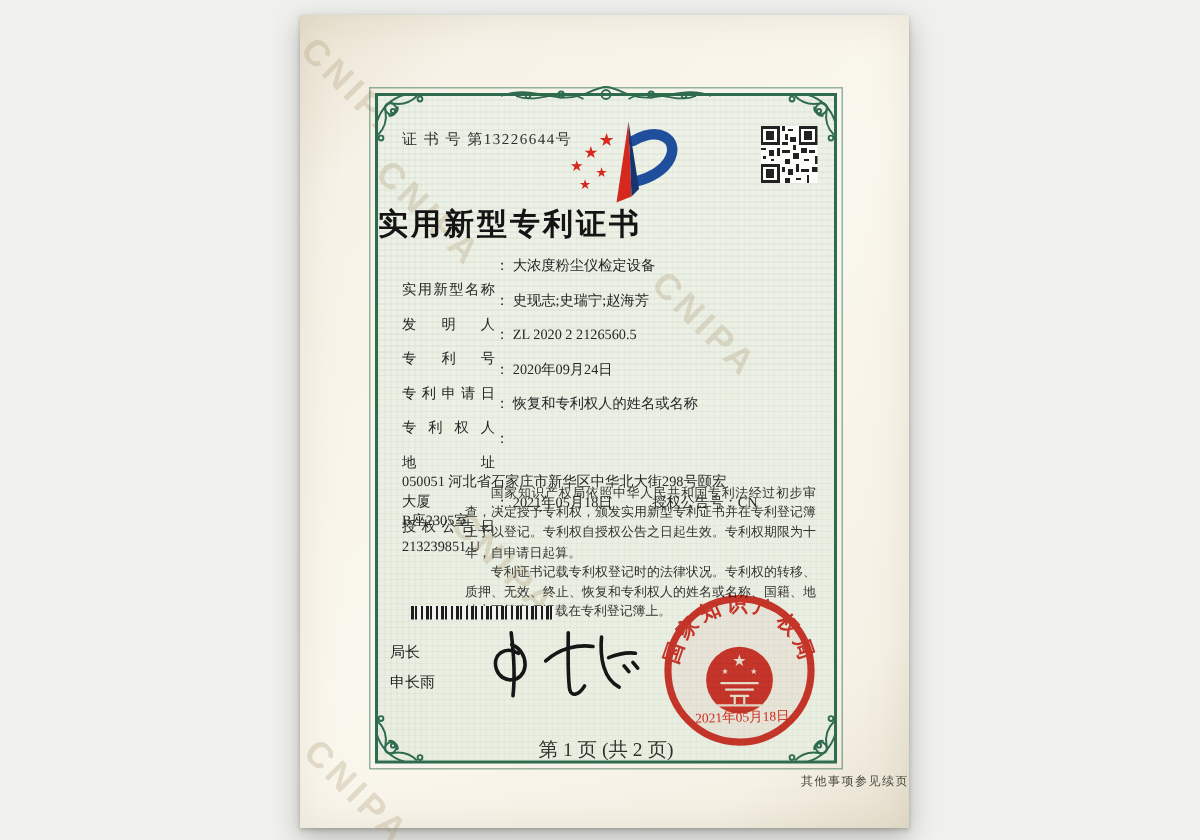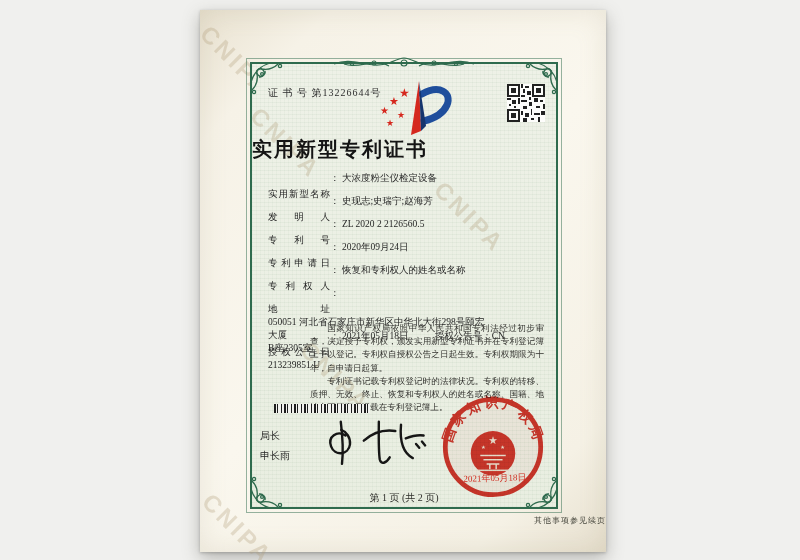--- a/index.html
+++ b/index.html
@@ -46,21 +46,21 @@
   .legal p{margin:0;text-indent:2em;}
   
   .barcode{position:absolute;left:22px;top:340px;width:96px;height:9px;
            background:repeating-linear-gradient(90deg,#1d1d1d 0 2px,#f2f2ee 2px 3px,#1d1d1d 3px 4px,#f2f2ee 4px 7px,#1d1d1d 7px 8px,#f2f2ee 8px 10px);}
   .commissioner{position:absolute;left:8px;top:362px;font-size:10px;font-weight:normal;
                 line-height:20px;color:#1f1f1f;}
   .signature{position:absolute;left:64px;top:350px;}
   .seal{position:absolute;left:188px;top:330px;width:106px;height:106px;opacity:.93;mix-blend-mode:multiply;}
   .seal-date{position:absolute;left:164px;top:408px;width:158px;text-align:center;
              font-size:9px;color:#cf2a1d;transform:rotate(-1.5deg);}
-  .page-info{position:absolute;left:0;right:0;top:427px;text-align:center;font-size:10px;color:#30302c;}
+  .page-info{position:absolute;left:0;right:0;top:427px;text-align:center;font-size:13px;color:#30302c;}
   
   .note{position:absolute;left:0;right:0;top:505px;text-align:right;font-size:8px;
         color:#4a4a40;letter-spacing:1px;}
 </style>
 </head>
 <body>
 
 <div class="stage">
   <div class="paper">
 

